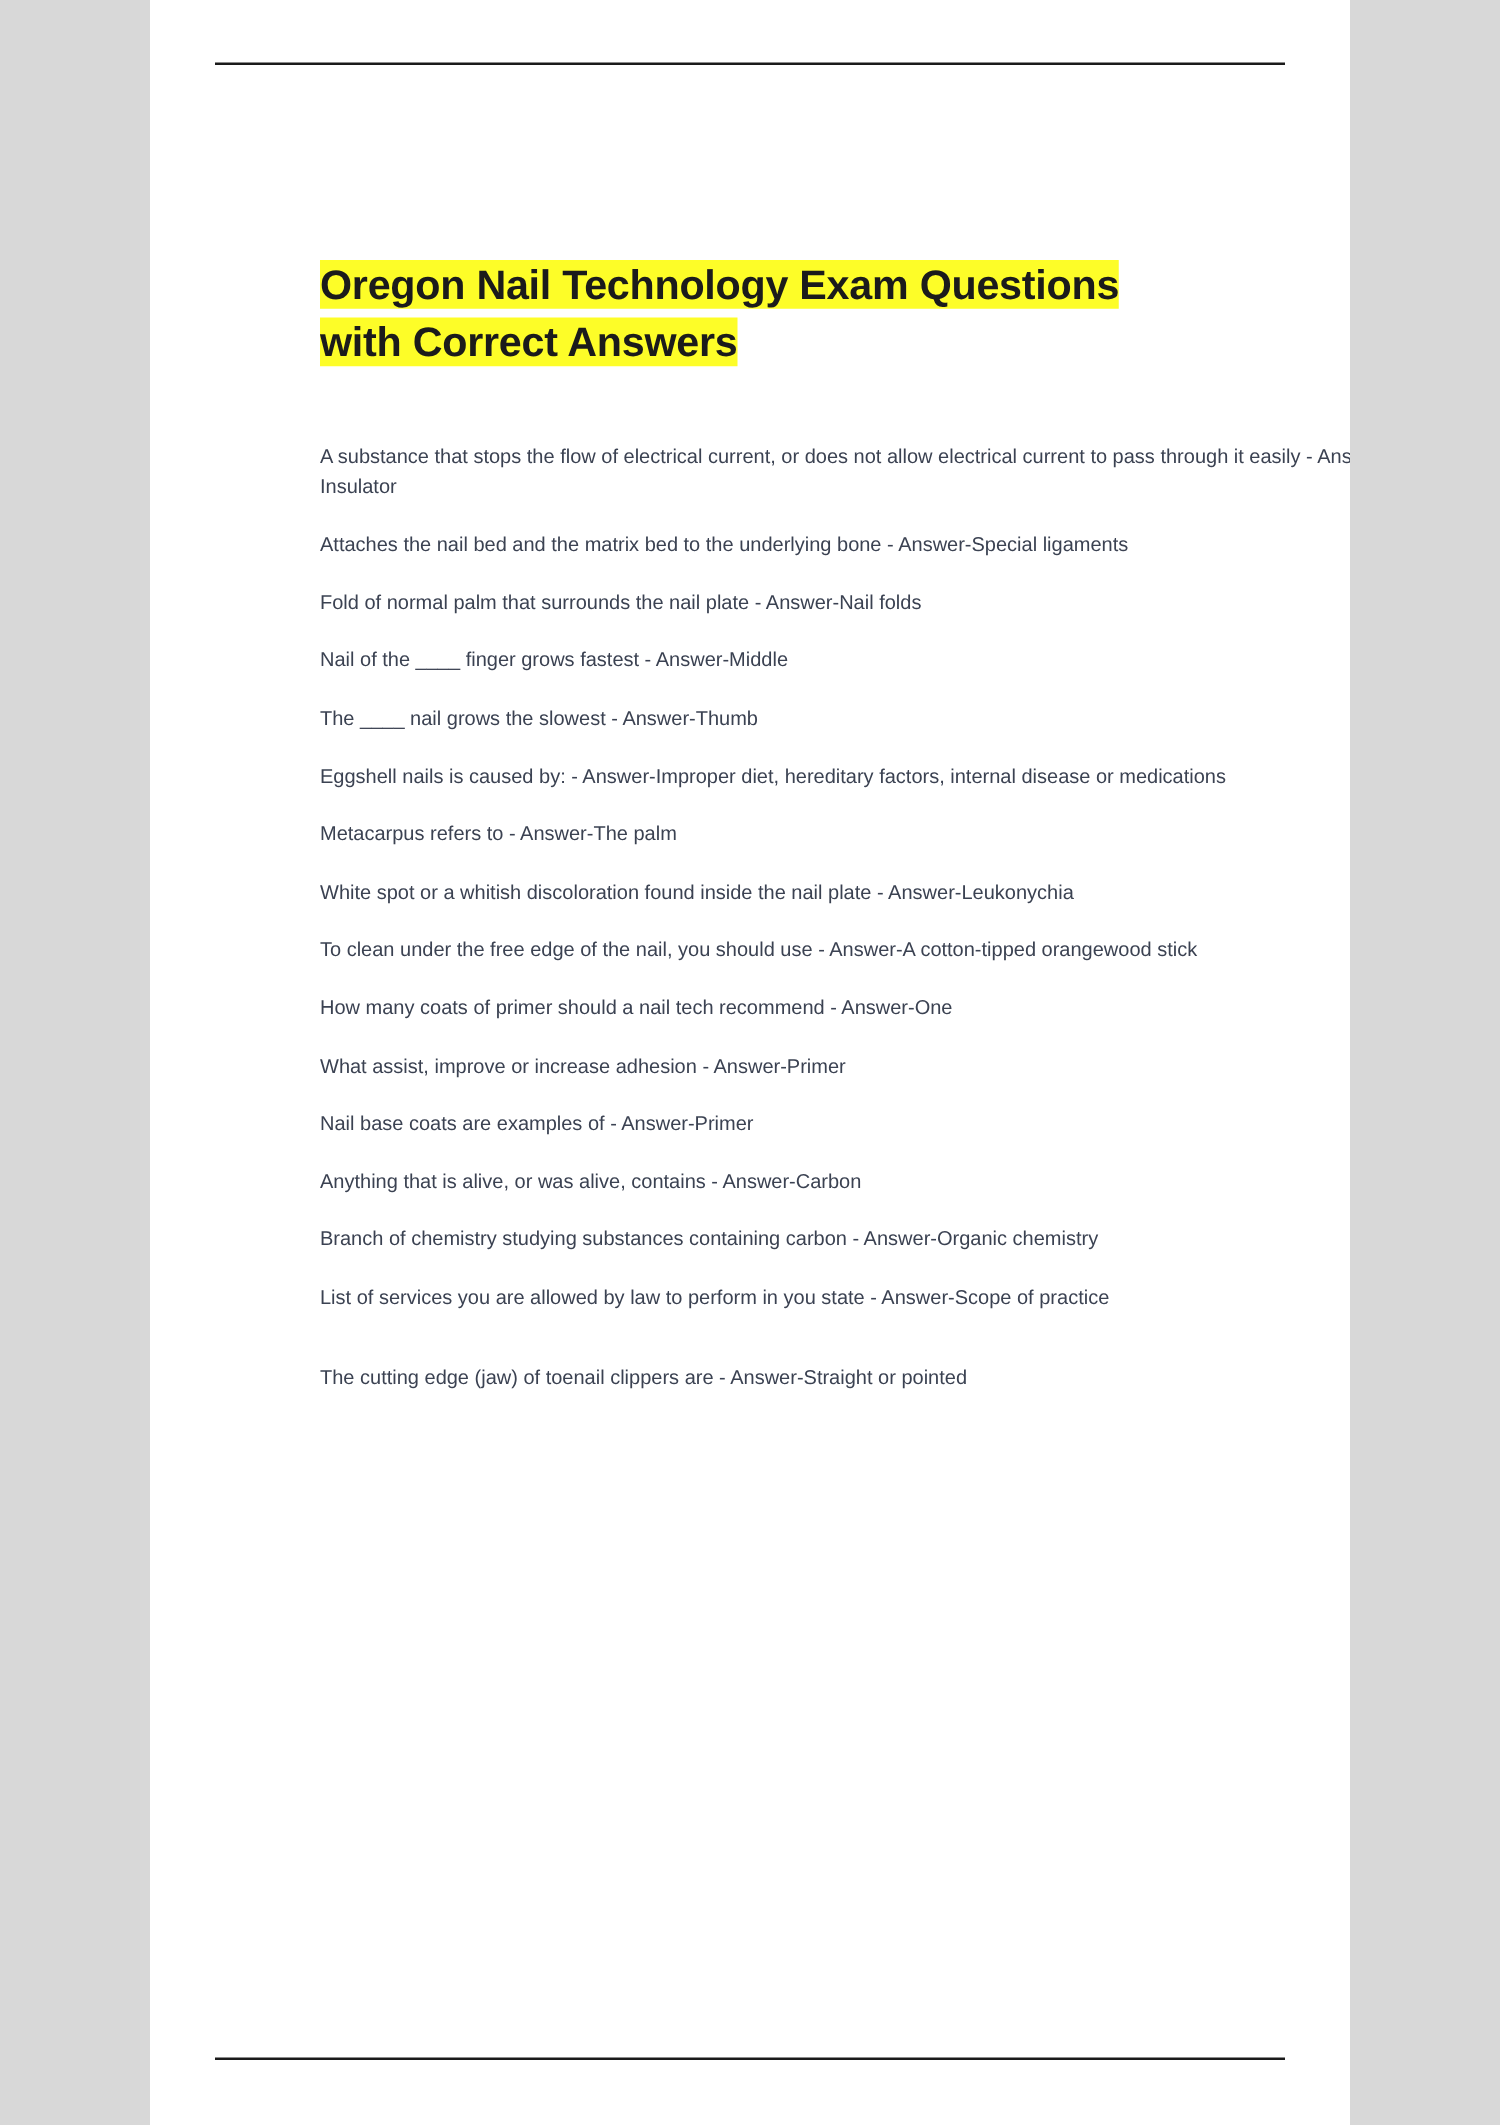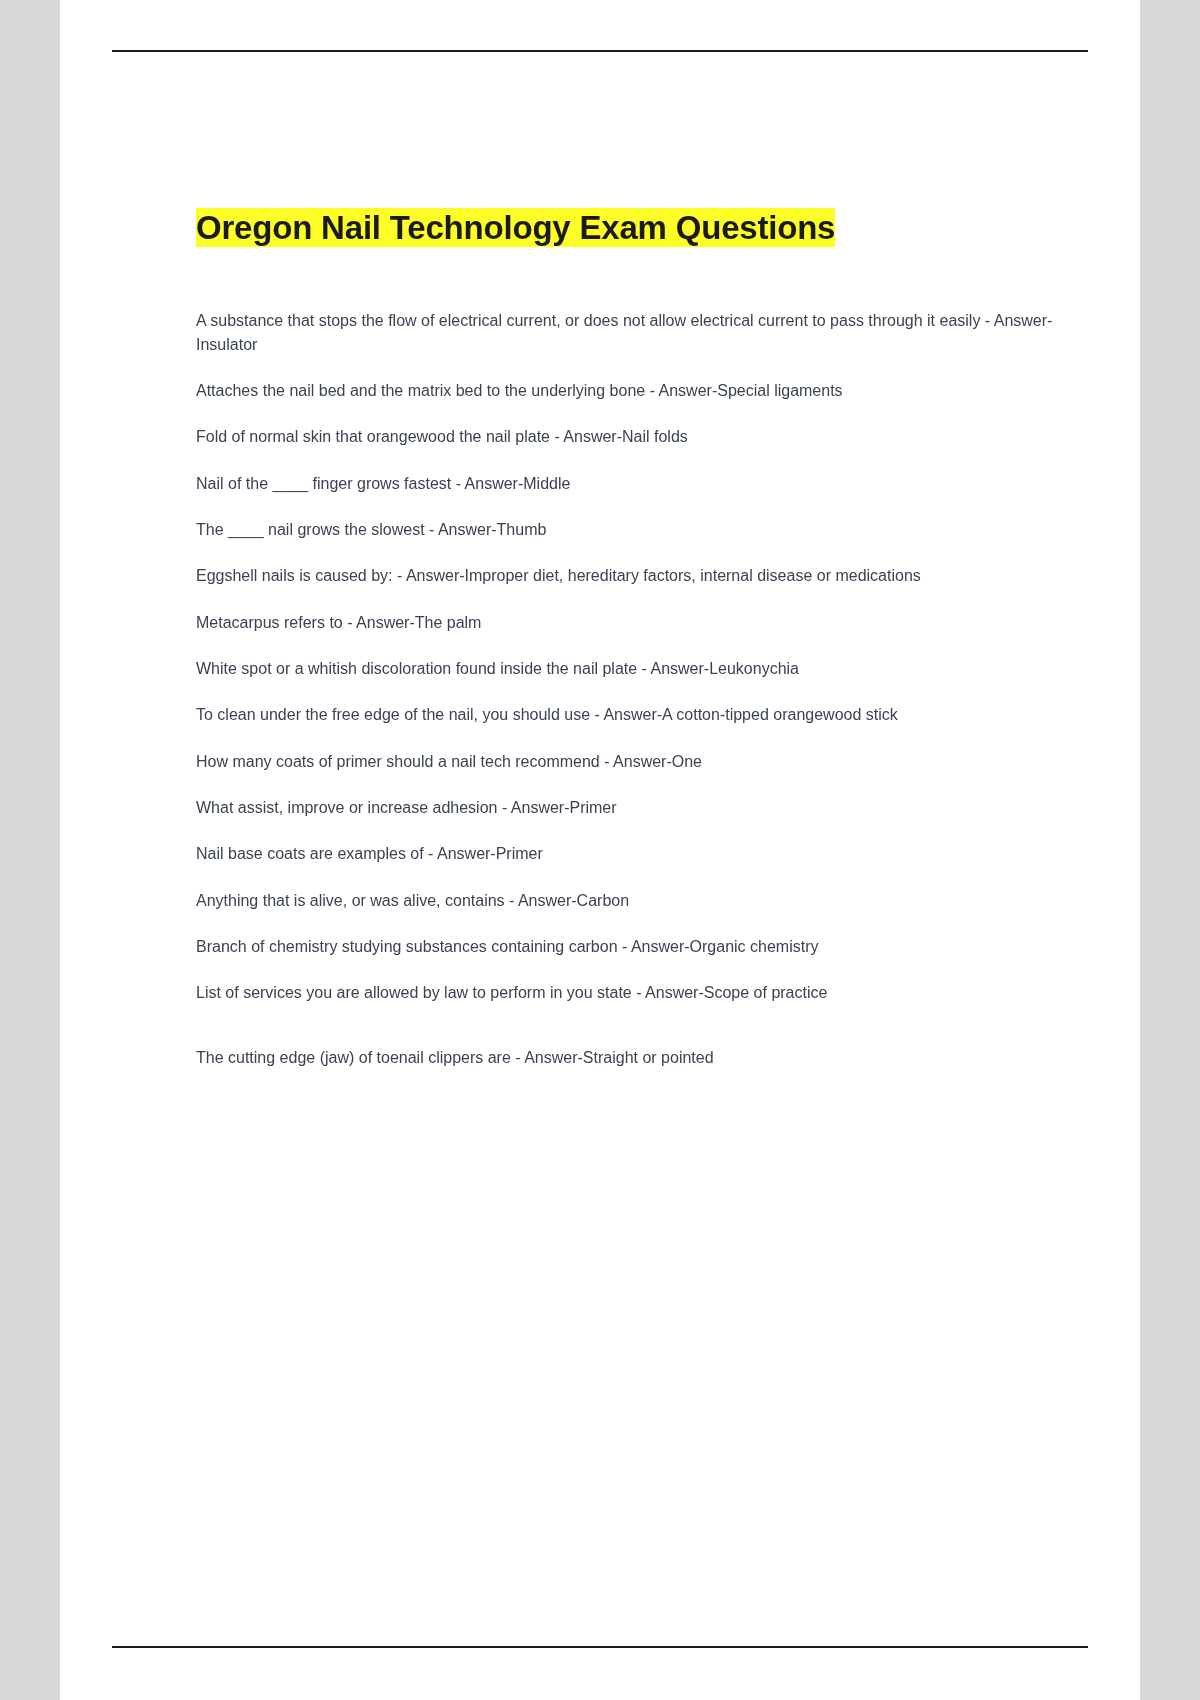--- a/index.html
+++ b/index.html
@@ -5,21 +5,21 @@
   html, body {
     margin: 0;
     padding: 0;
     background: #d8d8d8;
   }
   body {
     font-family: "Liberation Sans", sans-serif;
   }
   .page {
     position: relative;
-    width: 1080px;
+    width: 960px;
     height: 1700px;
     background: #ffffff;
     margin: 0 auto;
     overflow: hidden;
     box-sizing: border-box;
   }
   .rule-top {
     position: absolute;
     left: 52px;
     right: 52px;
@@ -69,26 +69,26 @@
 </style>
 </head>
 <body>
 
 <div class="page">
 
   <div class="rule-top"></div>
 
   <div class="content">
 
-    <h1 class="doc-title"><span class="hl">Oregon Nail Technology Exam Questions</span><br></h1>
+    <h1 class="doc-title"><span class="hl">Oregon Nail Technology Exam Questions</span><br><span class="hl">with Correct Answers</span></h1>
 
     <div class="qa-list">
       <p class="qa-item">A substance that stops the flow of electrical current, or does not allow electrical current to pass through it easily - Answer-Insulator</p>
       <p class="qa-item">Attaches the nail bed and the matrix bed to the underlying bone - Answer-Special ligaments</p>
-      <p class="qa-item">Fold of normal skin that orangewood the nail plate - Answer-Nail folds</p>
+      <p class="qa-item">Fold of normal palm that surrounds the nail plate - Answer-Nail folds</p>
       <p class="qa-item">Nail of the ____ finger grows fastest - Answer-Middle</p>
       <p class="qa-item">The ____ nail grows the slowest - Answer-Thumb</p>
       <p class="qa-item">Eggshell nails is caused by: - Answer-Improper diet, hereditary factors, internal disease or medications</p>
       <p class="qa-item">Metacarpus refers to - Answer-The palm</p>
       <p class="qa-item">White spot or a whitish discoloration found inside the nail plate - Answer-Leukonychia</p>
       <p class="qa-item">To clean under the free edge of the nail, you should use - Answer-A cotton-tipped orangewood stick</p>
       <p class="qa-item">How many coats of primer should a nail tech recommend - Answer-One</p>
       <p class="qa-item">What assist, improve or increase adhesion - Answer-Primer</p>
       <p class="qa-item">Nail base coats are examples of - Answer-Primer</p>
       <p class="qa-item">Anything that is alive, or was alive, contains - Answer-Carbon</p>

